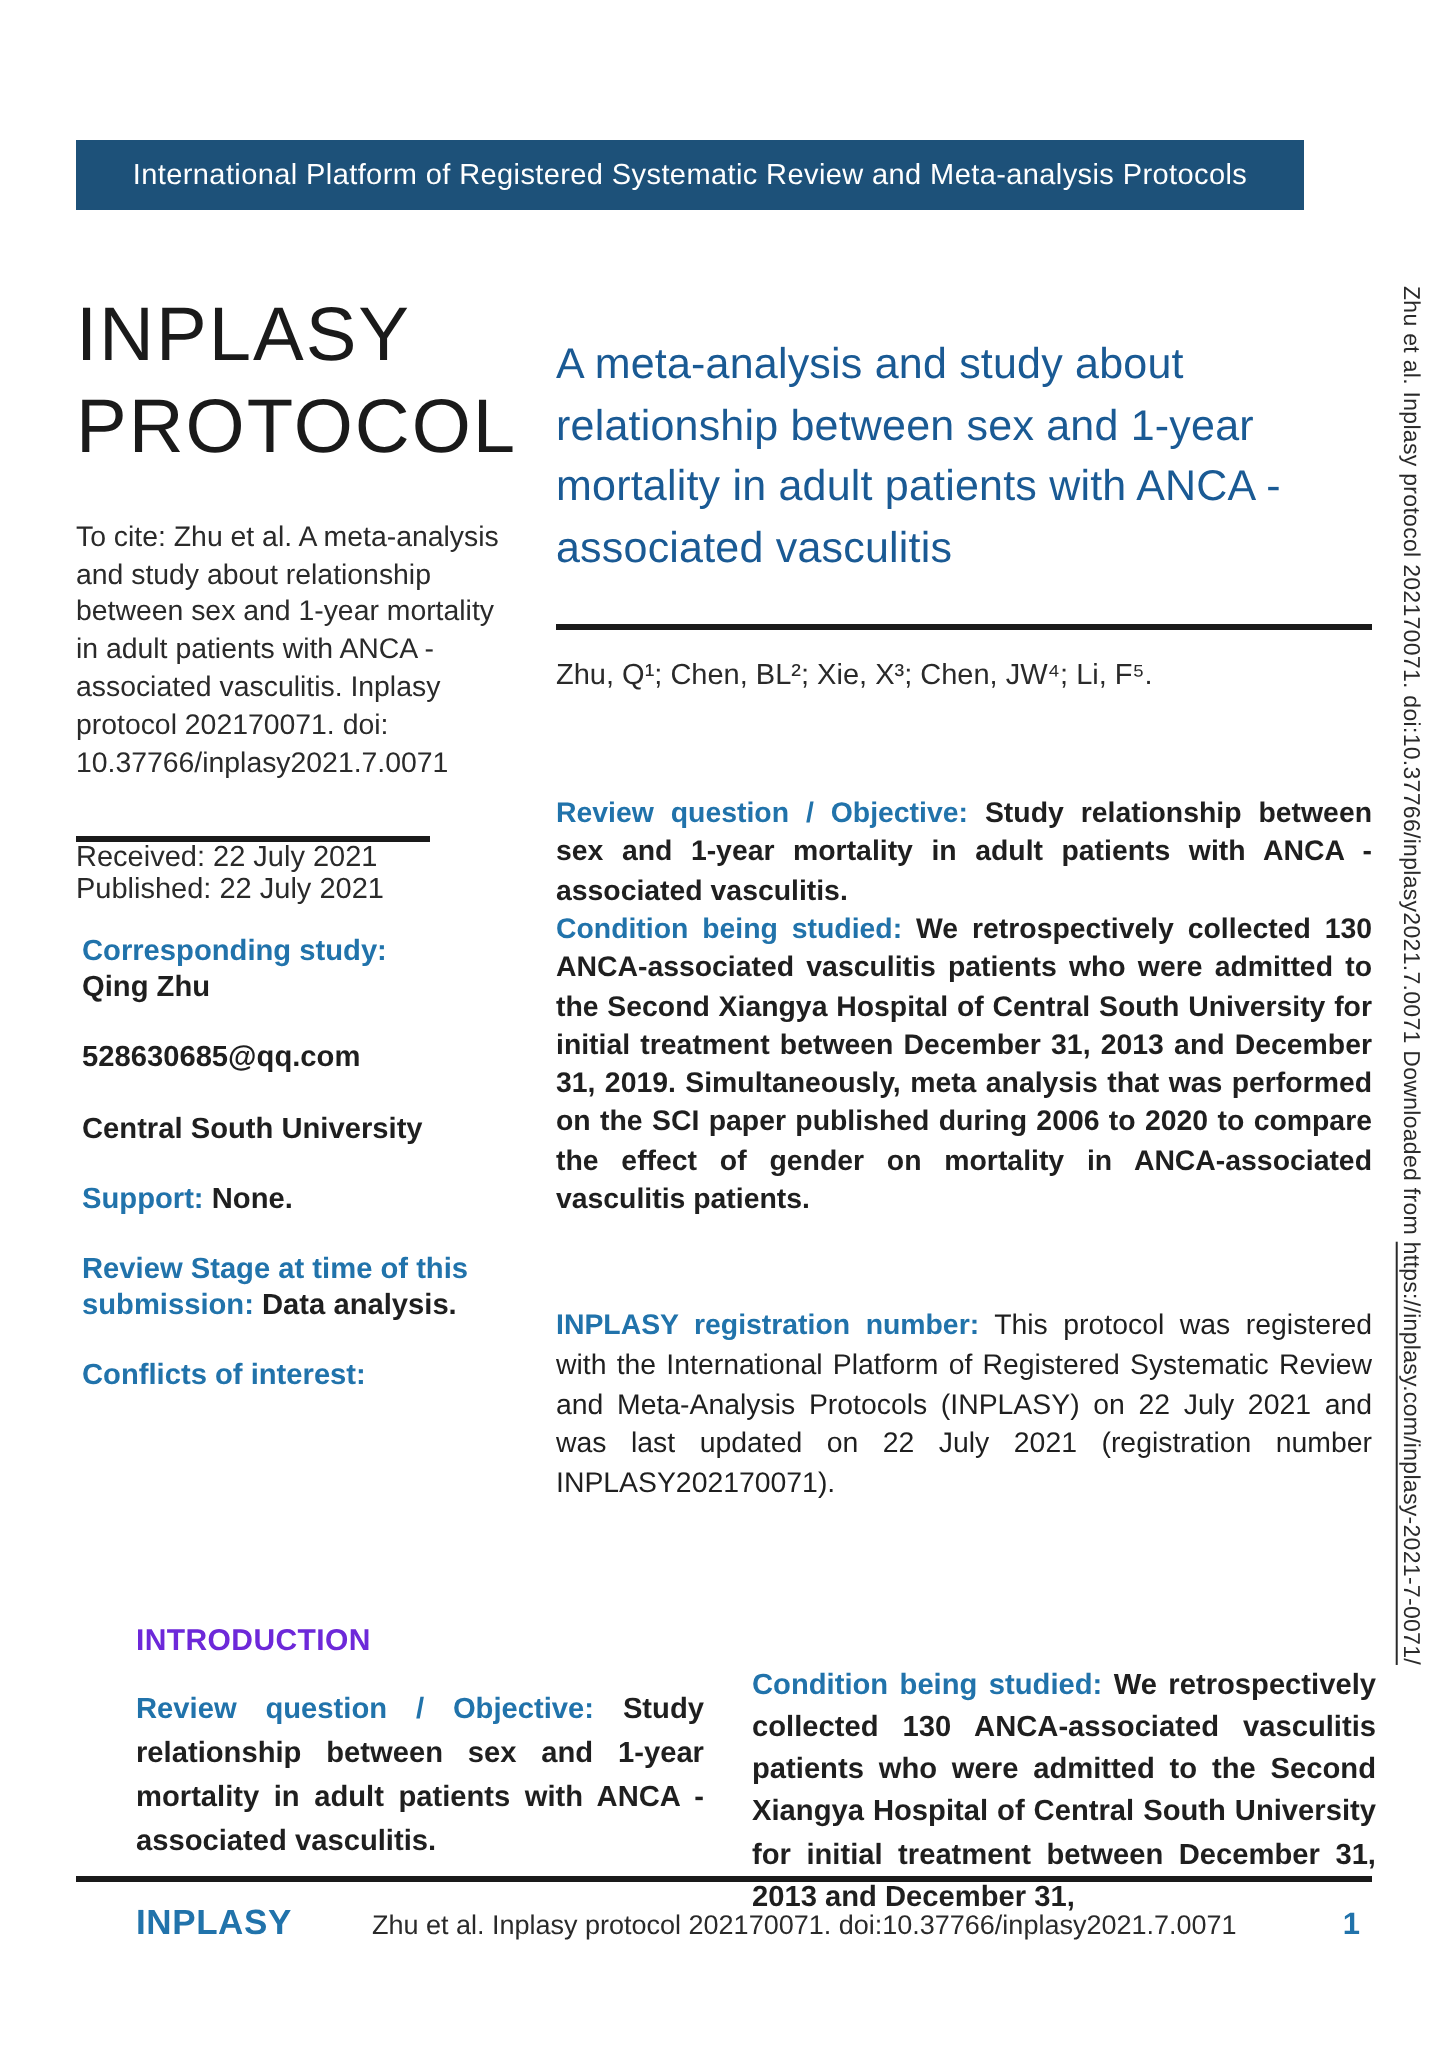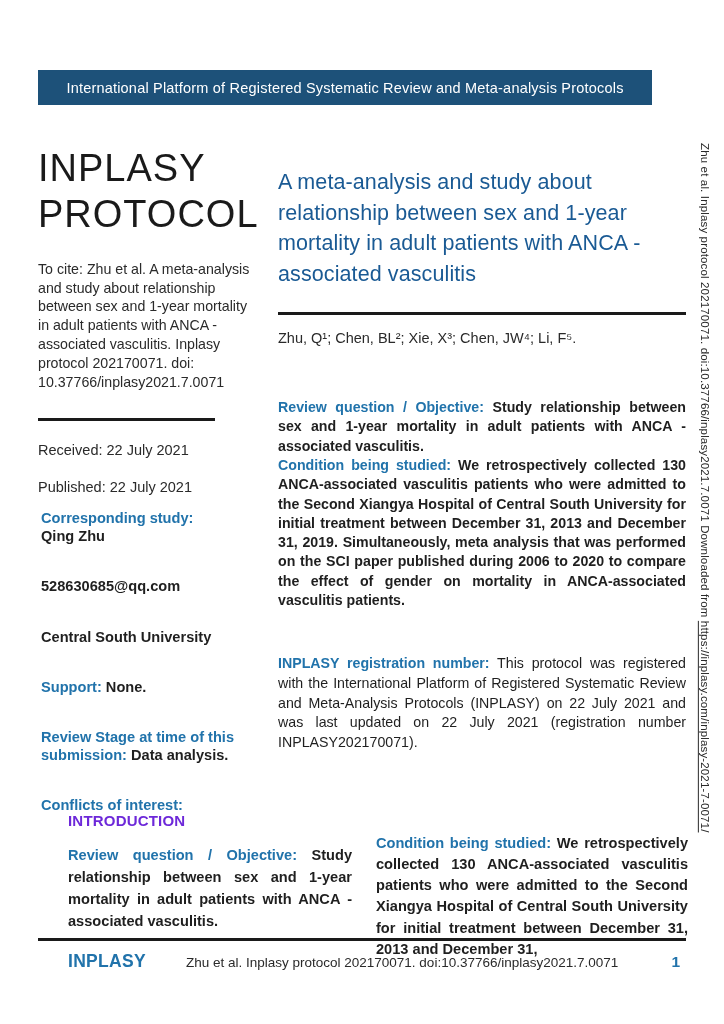--- a/index.html
+++ b/index.html
@@ -21,23 +21,23 @@
   }
 
   
   .main { position:absolute; left:38px; top:145px; width:648px; display:flex; }
   .col-left { width:222px; flex:none; }
   .col-right { margin-left:18px; flex:1; min-width:0; }
 
   .wordmark { font-size:38px; line-height:1.22; letter-spacing:1px; color:#1a1a1a; font-weight:400; }
   .tocite { margin-top:22px; font-size:14.2px; line-height:1.33; color:#2a2a2a; }
   .left-rule { width:177px; border-top:3px solid #1a1a1a; margin-top:26px; }
-  .meta-line { font-size:14.5px; margin-top:21px; color:#2a2a2a; }
+  .meta-line { font-size:14.5px; color:#2a2a2a; }
 
-  .blue-block { margin-top:32px; padding-left:3px; font-size:14.6px; font-weight:bold; line-height:1.25; }
+  .blue-block { margin-top:17px; padding-left:3px; font-size:14.6px; font-weight:bold; line-height:1.25; }
   .lbl { color:#2173ab; }
   .val { color:#1f1f1f; }
 
   
   .article-title {
     margin-top:22px; color:#1a5a94; font-weight:normal;
     font-size:21.5px; line-height:1.43; letter-spacing:0.1px;
   }
   .title-rule { border-top:3.5px solid #1a1a1a; margin-top:22px; }
   .authors { margin-top:15px; font-size:14.5px; color:#2a2a2a; }

